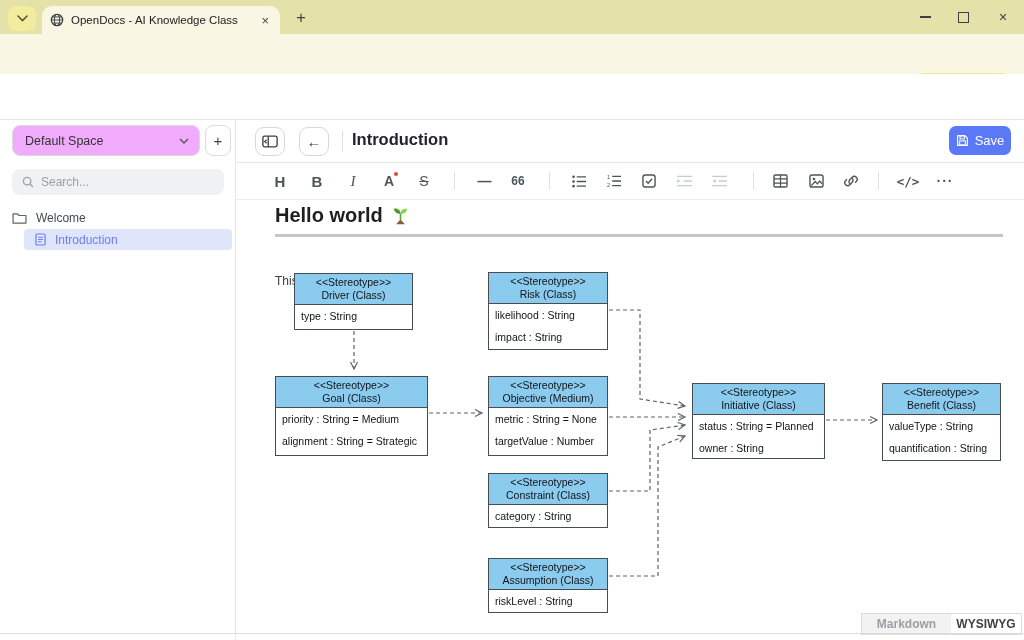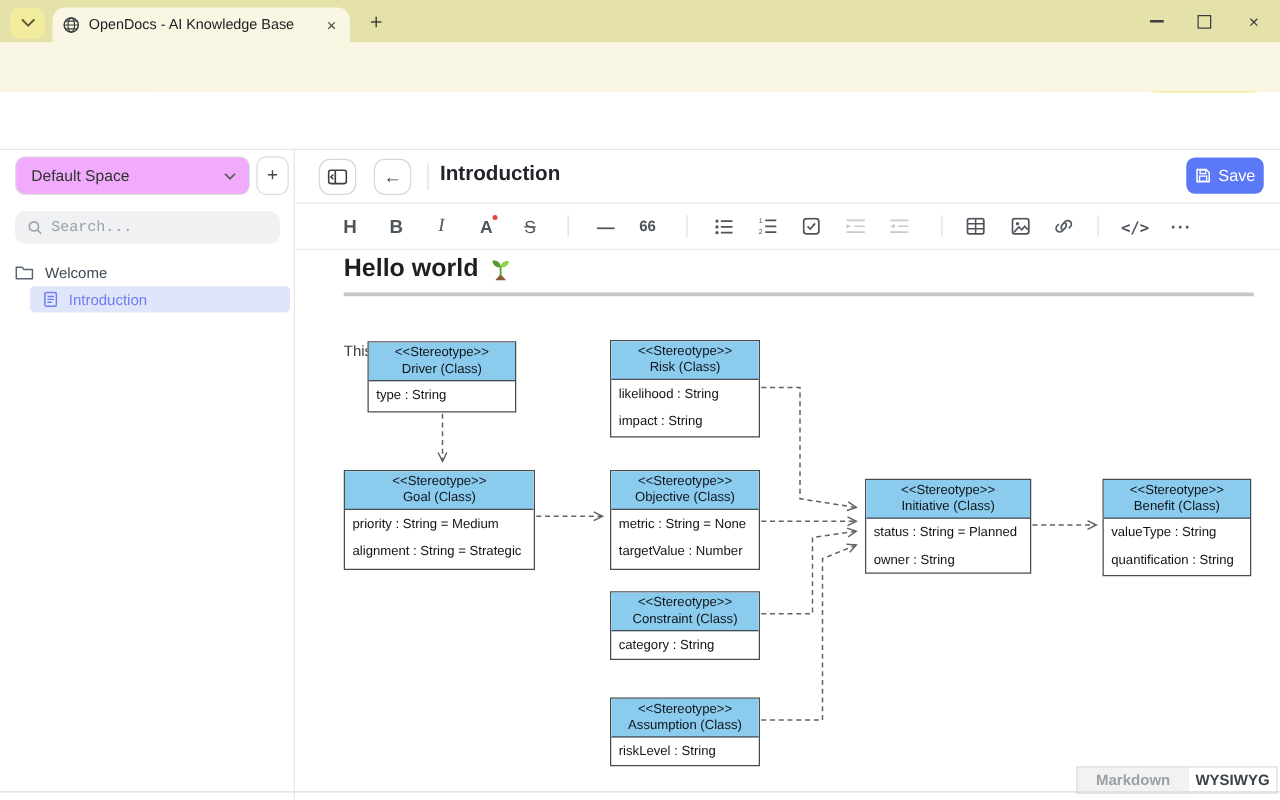--- a/index.html
+++ b/index.html
@@ -30,21 +30,21 @@
   .powered{left:48px;top:100px;font-size:10.5px;color:#666;}
   .powered a{color:#555;text-decoration:underline;cursor:pointer;}
   .btn-share{left:824px;top:89px;width:67px;height:31px;border:1px solid #d5d5d5;border-radius:16px;background:#fff;display:flex;align-items:center;justify-content:center;gap:6px;font-size:13px;font-weight:600;color:#333;cursor:pointer;box-sizing:border-box;}
   .btn-moreapps{left:897px;top:89px;width:84px;height:31px;border-radius:16px;background:#28a370;display:flex;align-items:center;justify-content:center;font-size:13px;font-weight:600;color:#fff;cursor:pointer;}
   .avatar{left:986px;top:90px;width:28px;height:28px;border-radius:50%;background:#25316e;color:#fff;display:flex;align-items:center;justify-content:center;font-size:14px;font-weight:bold;cursor:pointer;}
   
   .sidebar{left:0;top:120px;width:236px;height:520px;background:#fff;border-right:1px solid #e8e8e8;box-sizing:border-box;}
   .space-select{left:12px;top:125px;width:188px;height:31px;border:1px solid #dcdcdc;border-radius:8px;display:flex;align-items:center;padding:0 10px 0 12px;box-sizing:border-box;font-size:12.5px;color:#333;cursor:pointer;background:#f0abfc;}
   .space-select .lbl{flex:1;}
   .space-add{left:205px;top:125px;width:26px;height:31px;border:1px solid #dcdcdc;border-radius:8px;display:flex;align-items:center;justify-content:center;font-size:15px;color:#444;cursor:pointer;box-sizing:border-box;background:#fff;}
-  .searchbox{left:12px;top:169px;width:212px;height:26px;background:#f0f1f3;border-radius:8px;display:flex;align-items:center;gap:7px;padding:3px 10px;box-sizing:border-box;cursor:text;font-family:Liberation Mono, monospace;}
+  .searchbox{left:12px;top:169px;width:212px;height:26px;background:#f0f1f3;border-radius:8px;display:flex;align-items:center;gap:7px;padding:3px 10px;box-sizing:border-box;cursor:text;}
   .searchbox .ph{font-size:12px;color:#9aa0a6;}
   .treerow-folder{left:12px;top:208px;width:210px;height:20px;display:flex;align-items:center;gap:9px;font-size:12px;color:#3f4a55;cursor:pointer;}
   .treerow-page{left:24px;top:229px;width:208px;height:21px;background:#dfe6fb;border-radius:4px;display:flex;align-items:center;gap:9px;padding:0 0 0 11px;box-sizing:border-box;font-size:12px;color:#6f7bf0;cursor:pointer;}
   
   .docheader{left:236px;top:120px;width:788px;height:43px;background:#fff;border-bottom:1px solid #e6e6e6;box-sizing:border-box;}
   .iconbtn{width:30px;height:29px;border:1px solid #d8d8d8;border-radius:9px;display:flex;align-items:center;justify-content:center;background:#fff;cursor:pointer;box-sizing:border-box;color:#3c4043;}
   .doctitle{left:352px;top:130px;font-size:16.5px;font-weight:bold;color:#21252b;}
   .btn-save{left:949px;top:126px;width:62px;height:29px;border-radius:7px;background:#5b79f7;display:flex;align-items:center;justify-content:center;gap:6px;font-size:13px;color:#fff;cursor:pointer;}
   .vsep{width:1px;background:#e0e0e0;}
   
@@ -90,21 +90,21 @@
         </svg>
     </div>
     <div class="abs tab">
       <span>
         <svg width="14" height="14" viewBox="0 0 16 16">
             <circle cx="8" cy="8" r="6.5" fill="none" stroke="#3c4043" stroke-width="1.4"></circle>
             <ellipse cx="8" cy="8" rx="3" ry="6.5" fill="none" stroke="#3c4043" stroke-width="1.1"></ellipse>
             <path d="M1.5,8 H14.5 M2.5,4.5 H13.5 M2.5,11.5 H13.5" stroke="#3c4043" stroke-width="1.1" fill="none"></path>
           </svg>
       </span>
-      <span class="tab-title">OpenDocs - AI Knowledge Base</span>
+      <span class="tab-title">OpenDocs - AI Knowledge Class</span>
       <span class="tab-close">×</span>
     </div>
     <div class="abs newtab">+</div>
     <div class="abs winctl" style="left:906px;">
         <span class="ctl-min-bar"></span>
       </div>
     <div class="abs winctl" style="left:944px;">
         <span class="ctl-max-box"></span>
       </div>
     <div class="abs winctl ctl-close-x" style="left:984px;">×</div>
@@ -355,21 +355,21 @@
       <div class="uml-head">
           <div>&lt;&lt;Stereotype&gt;&gt;</div>
           <div>Goal (Class)</div>
         </div>
       <div class="uml-attr">priority : String = Medium</div>
       <div class="uml-attr">alignment : String = Strategic</div>
     </div>
     <div class="uml-box" style="left:239px;top:176px;width:120px;height:80px;">
       <div class="uml-head">
           <div>&lt;&lt;Stereotype&gt;&gt;</div>
-          <div>Objective (Class)</div>
+          <div>Objective (Medium)</div>
         </div>
       <div class="uml-attr">metric : String = None</div>
       <div class="uml-attr">targetValue : Number</div>
     </div>
     <div class="uml-box" style="left:443px;top:183px;width:133px;height:76px;">
       <div class="uml-head">
           <div>&lt;&lt;Stereotype&gt;&gt;</div>
           <div>Initiative (Class)</div>
         </div>
       <div class="uml-attr">status : String = Planned</div>

